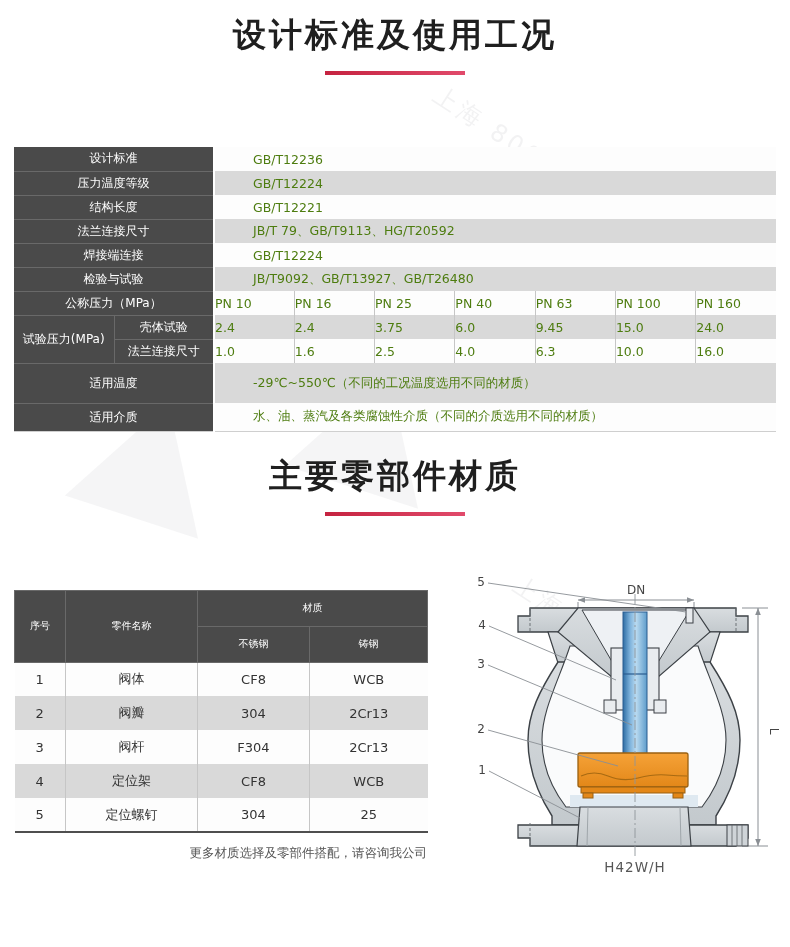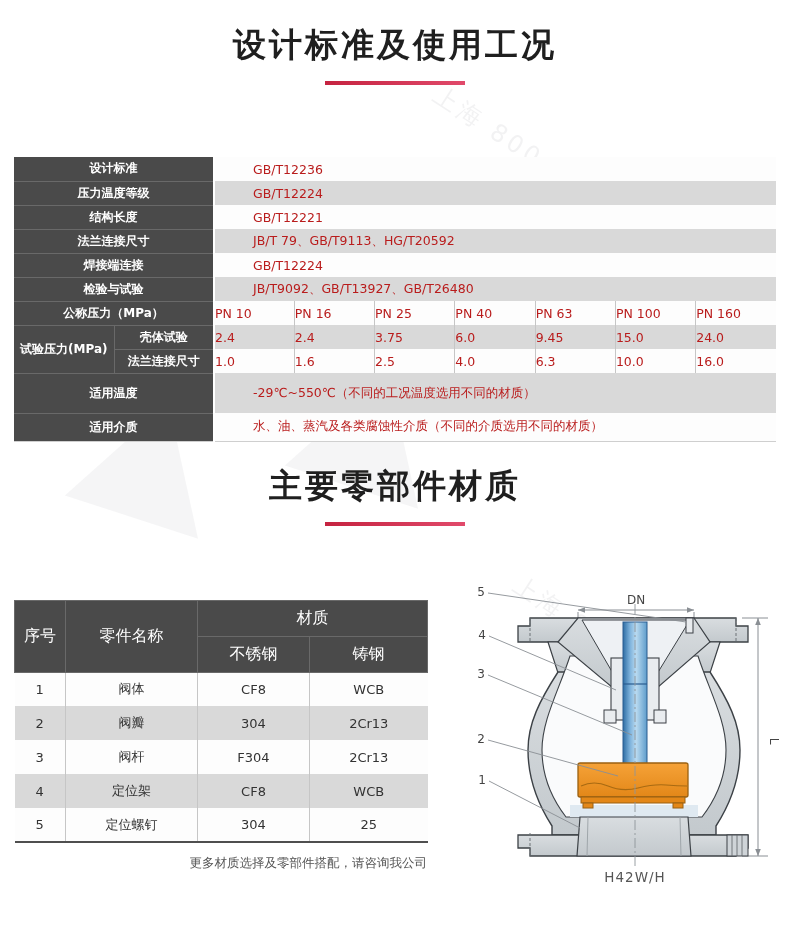--- a/index.html
+++ b/index.html
@@ -9,47 +9,47 @@
   
   .wm { position:absolute; color:rgba(130,130,135,0.10); font-size:24px; white-space:nowrap;
         transform:rotate(33deg); letter-spacing:4px; pointer-events:none; z-index:0;}
   .wm-tri { position:absolute; width:0; height:0; z-index:0;
         border-left:70px solid transparent; border-right:70px solid transparent;
         border-bottom:120px solid rgba(120,120,125,0.07); transform:rotate(18deg);}
 
   
   .sec-title { text-align:center; font-size:33px; font-weight:bold; color:#1f1f1f;
         letter-spacing:3px; position:relative; z-index:2;}
-  .sec-title.first { padding-top:23px; }
+  .sec-title.first { padding-top:13px; }
   .red-line { width:140px; height:4px; background:linear-gradient(90deg,#c52340,#e14a6b);
         margin:13px auto 0; position:relative; z-index:2;}
 
   
   .t1-wrap { margin:72px 0 0 14px; position:relative; z-index:2;}
   table.t1 { border-collapse:collapse; table-layout:fixed; width:762px; }
-  table.t1 td { font-size:12.5px; color:#b91c1c; }
+  table.t1 td { font-size:12.5px; color:#4d7c0f; }
   table.t1 .lbl { background:#4a4a4a; color:#ffffff; text-align:center; font-size:12px;
-        border-bottom:1px solid #696969; border-right:2px solid #ffffff;font-weight:bold;}
+        border-bottom:1px solid #696969; border-right:2px solid #ffffff;}
   table.t1 .lbl.sub { border-right:1px solid #696969; }
   table.t1 .lbl.subval { border-right:2px solid #ffffff; }
   table.t1 tr.h24 td { height:24px; }
   table.t1 tr.h40 td { height:40px; }
   table.t1 tr.h44 td { height:28px; }
   table.t1 .val { padding-left:38px; }
   table.t1 .cval { padding-left:0; }
   table.t1 tr.odd  .val, table.t1 tr.odd  .cval { background:#fdfdfd; }
   table.t1 tr.even .val, table.t1 tr.even .cval { background:#d9d9d9; }
   table.t1 .cval + .cval { border-left:1px solid #c6c6c6; }
   table.t1 tr.last td { border-bottom:1px solid #cfcfcf; }
 
   
   .sec2-row { display:flex; align-items:flex-start; margin:34px 0 0 14px; position:relative; z-index:2;}
   .t2-wrap { width:414px; margin-top:40px; }
   table.t2 { border-collapse:collapse; table-layout:fixed; width:413px; }
-  table.t2 th { background:#4a4a4a; color:#fff; font-weight:normal; font-size:16px;
+  table.t2 th { background:#4a4a4a; color:#fff; font-weight:normal; font-size:10px;
         border:1px solid #696969; height:36px;}
   table.t2 td { text-align:center; font-size:13px; color:#333; height:34px; }
   table.t2 tr.odd  td { background:#fdfdfd; }
   table.t2 tr.even td { background:#d9d9d9; }
   table.t2 td + td { border-left:1px solid #c6c6c6; }
   table.t2 tr.lastrow td { border-bottom:2px solid #4f4f4f; }
   .t2-note { width:413px; text-align:right; font-size:12.5px; color:#555; margin-top:12px; }
 
   .drawing-wrap { width:360px; margin-left:2px; }
   svg text { font-family:"DejaVu Sans","Liberation Sans",sans-serif; }

